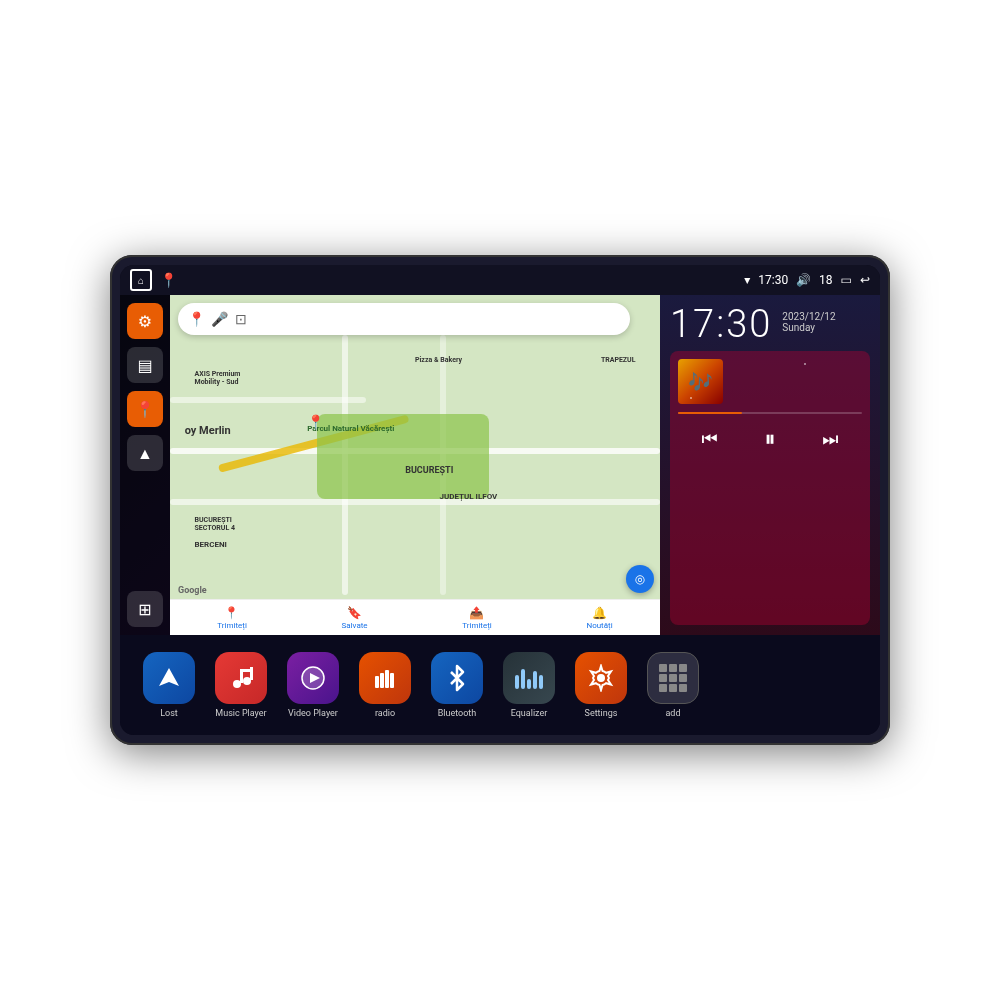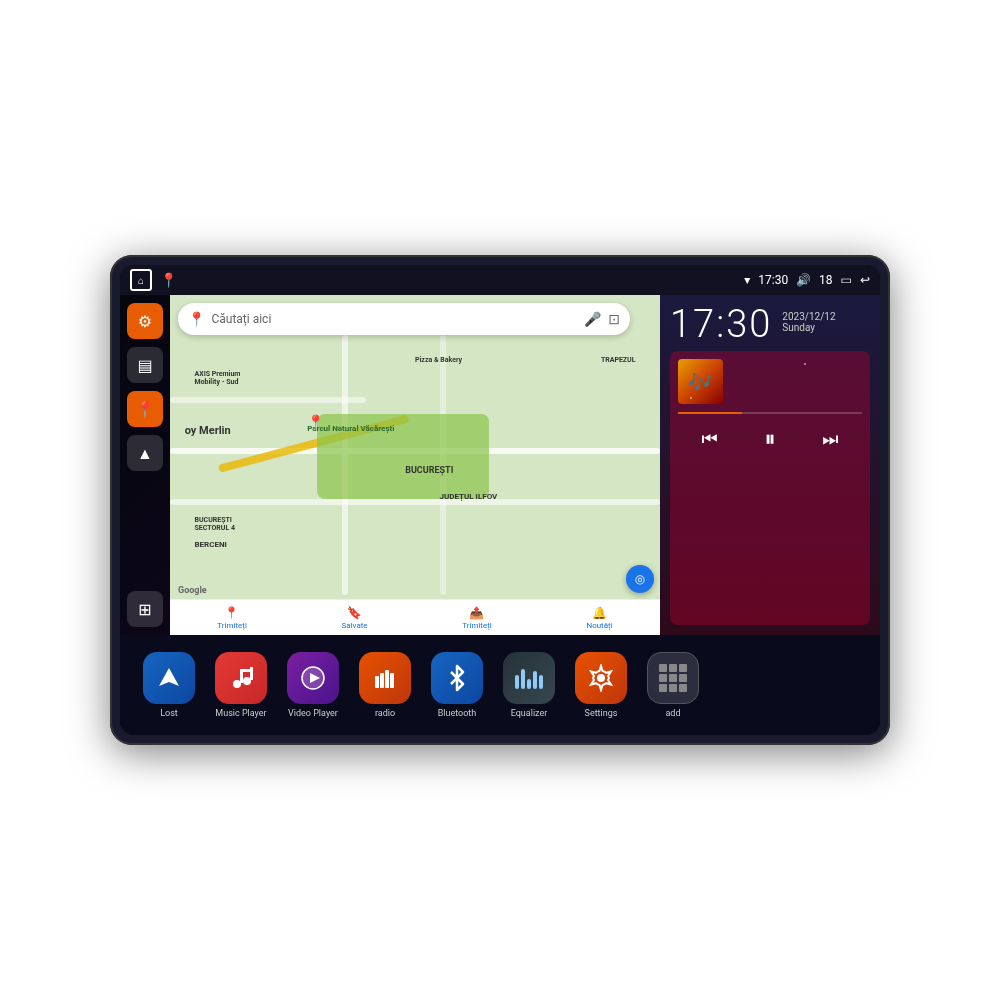--- a/index.html
+++ b/index.html
@@ -417,21 +417,20 @@
             <div class="map-label" style="top:38%;left:3%;font-size:11px">oy Merlin</div>
 
             <div style="position:absolute;bottom:40px;left:8px;font-size:9px;color:#666;font-weight:bold">Google</div>
 
             <div class="map-pin" style="left:28%;top:35%">📍</div>
 
             <div class="map-fab" style="bottom:42px;right:6px">◎</div>
 
             <div class="map-search-bar">
               <span style="color:#1a73e8;font-size:14px">📍</span>
-              <span class="map-search-text">Căutați aici</span>
               <span style="color:#666;font-size:14px">🎤</span>
               <span style="color:#666;font-size:14px">⊡</span>
             </div>
 
             <div class="map-bottom-bar">
               <div class="map-bottom-item">
                 <span class="icon">📍</span>
                 <span>Trimiteți</span>
               </div>
               <div class="map-bottom-item">

